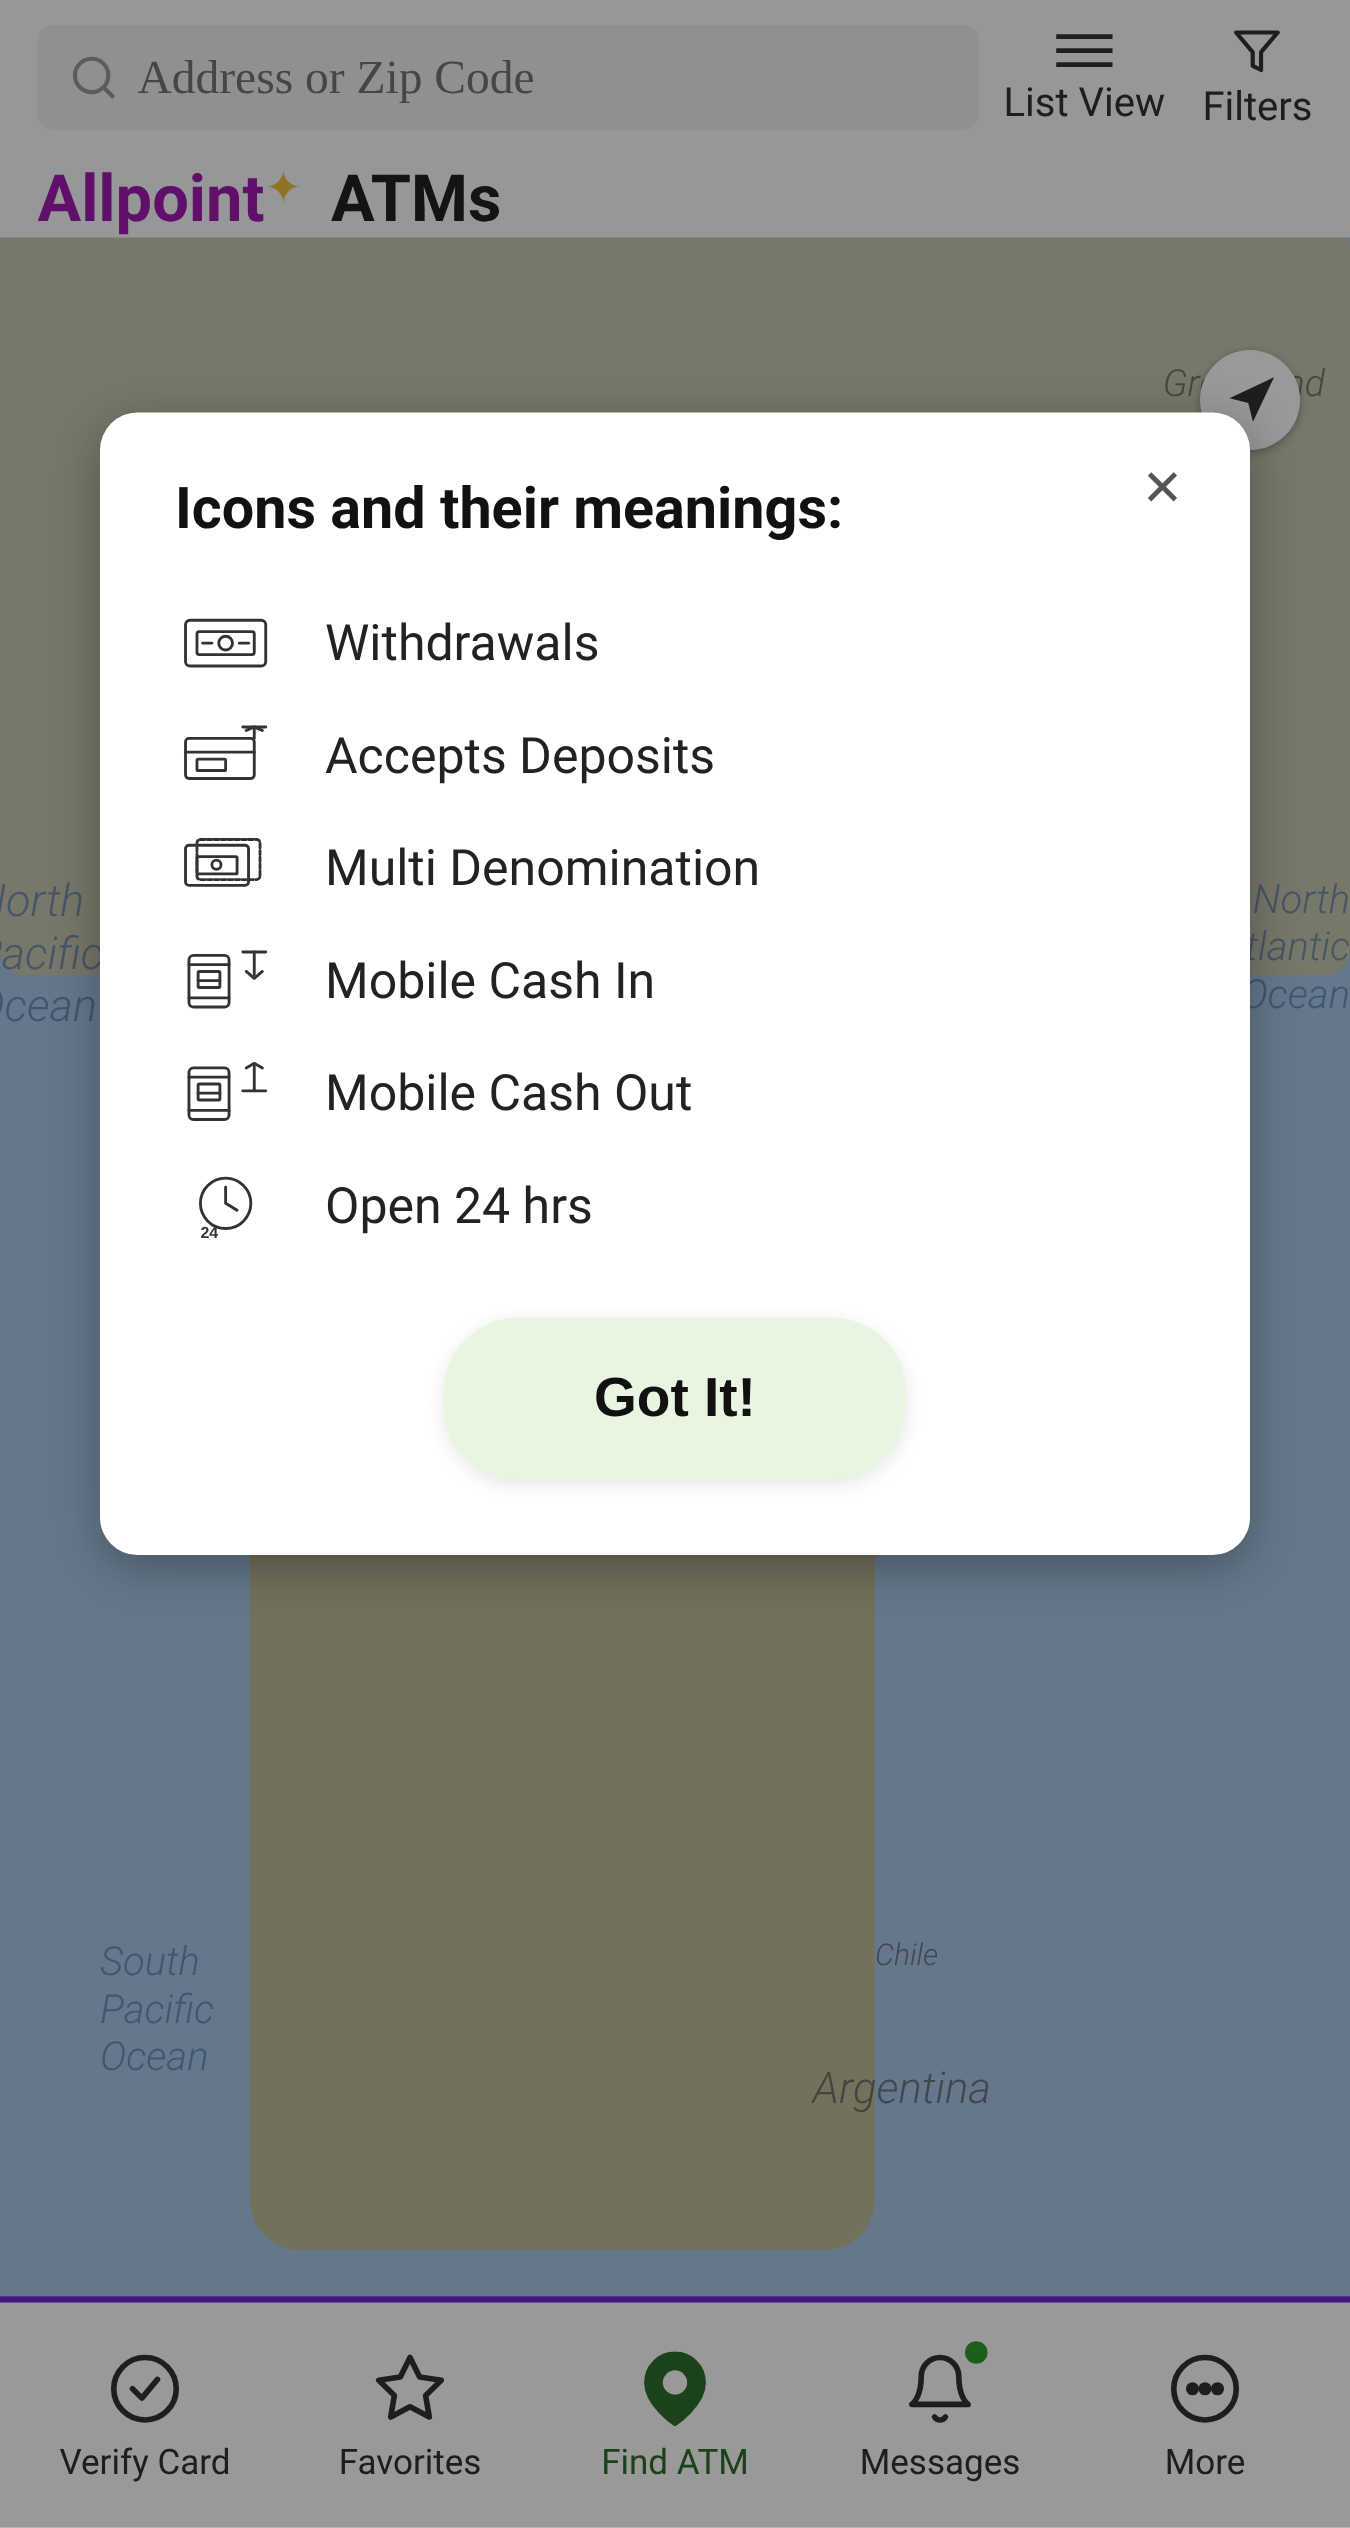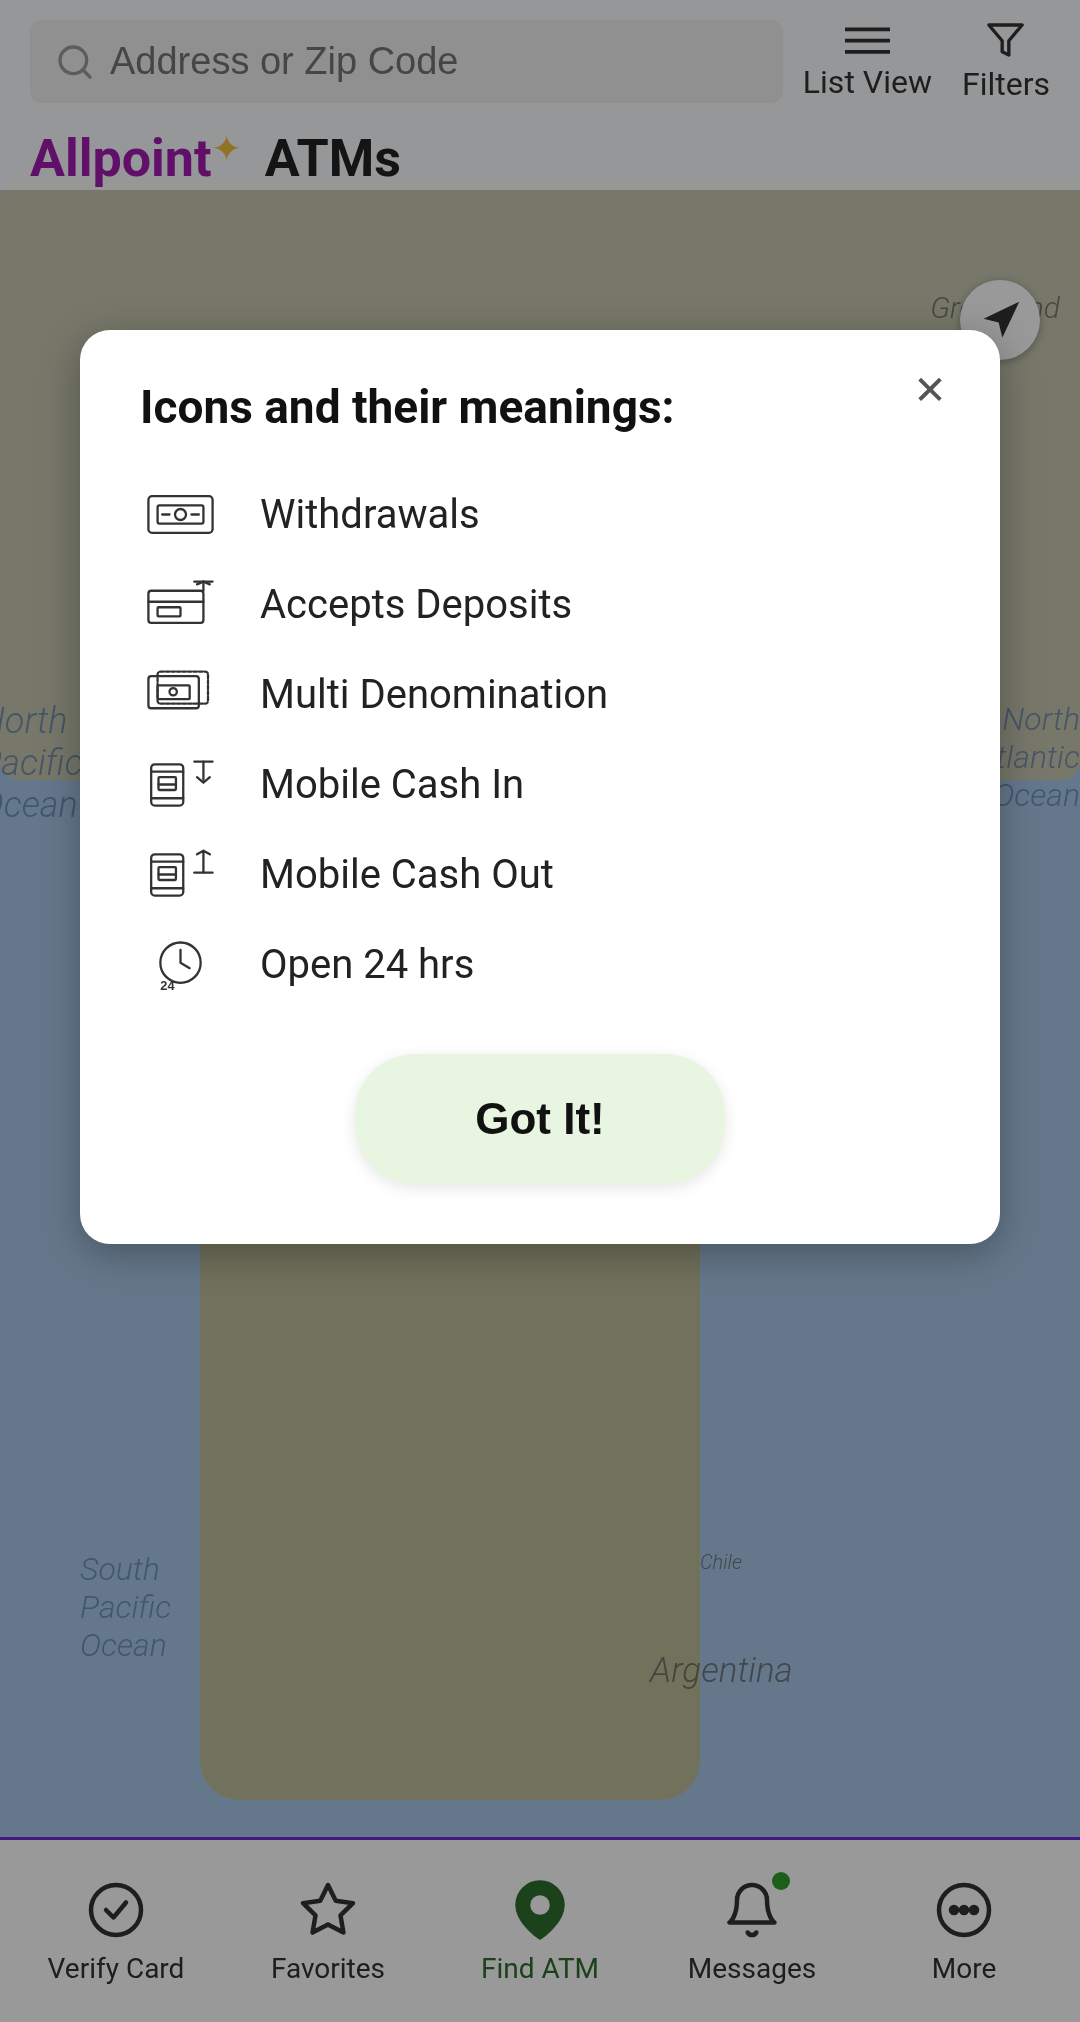--- a/index.html
+++ b/index.html
@@ -68,21 +68,21 @@
       text-align: right;
     }
 
     .map-text-south-pacific {
       top: 1550px; left: 80px;
       font-size: 32px;
     }
 
     .map-text-chile {
       top: 1550px; left: 700px;
-      font-size: 20px;
+      font-size: 24px;
       color: #555;
     }
 
     .map-text-argentina {
       top: 1650px; left: 650px;
       font-size: 35px;
       color: #555;
     }
 
     .map-text-greenland {
@@ -125,20 +125,21 @@
       flex-shrink: 0;
     }
 
     .search-input {
       background: transparent;
       border: none;
       outline: none;
       font-size: 38px;
       color: #be185d;
       width: 100%;
+      font-family: Liberation Serif, serif;
     }
 
     .top-actions {
       display: flex;
       align-items: center;
       gap: 30px;
     }
 
     .top-action-btn {
       display: flex;
@@ -290,21 +291,21 @@
       color: #666;
       font-weight: 500;
     }
 
     
     .bottom-nav {
       position: absolute;
       bottom: 0; left: 0; right: 0;
       height: 185px;
       background: white;
-      border-top: 3px solid #6d28d9;
+      border-top: 5px solid #6d28d9;
       display: flex;
       align-items: center;
       justify-content: space-between;
       z-index: 10;
       padding: 0 10px;
     }
 
     .nav-item {
       display: flex;
       flex-direction: column;

